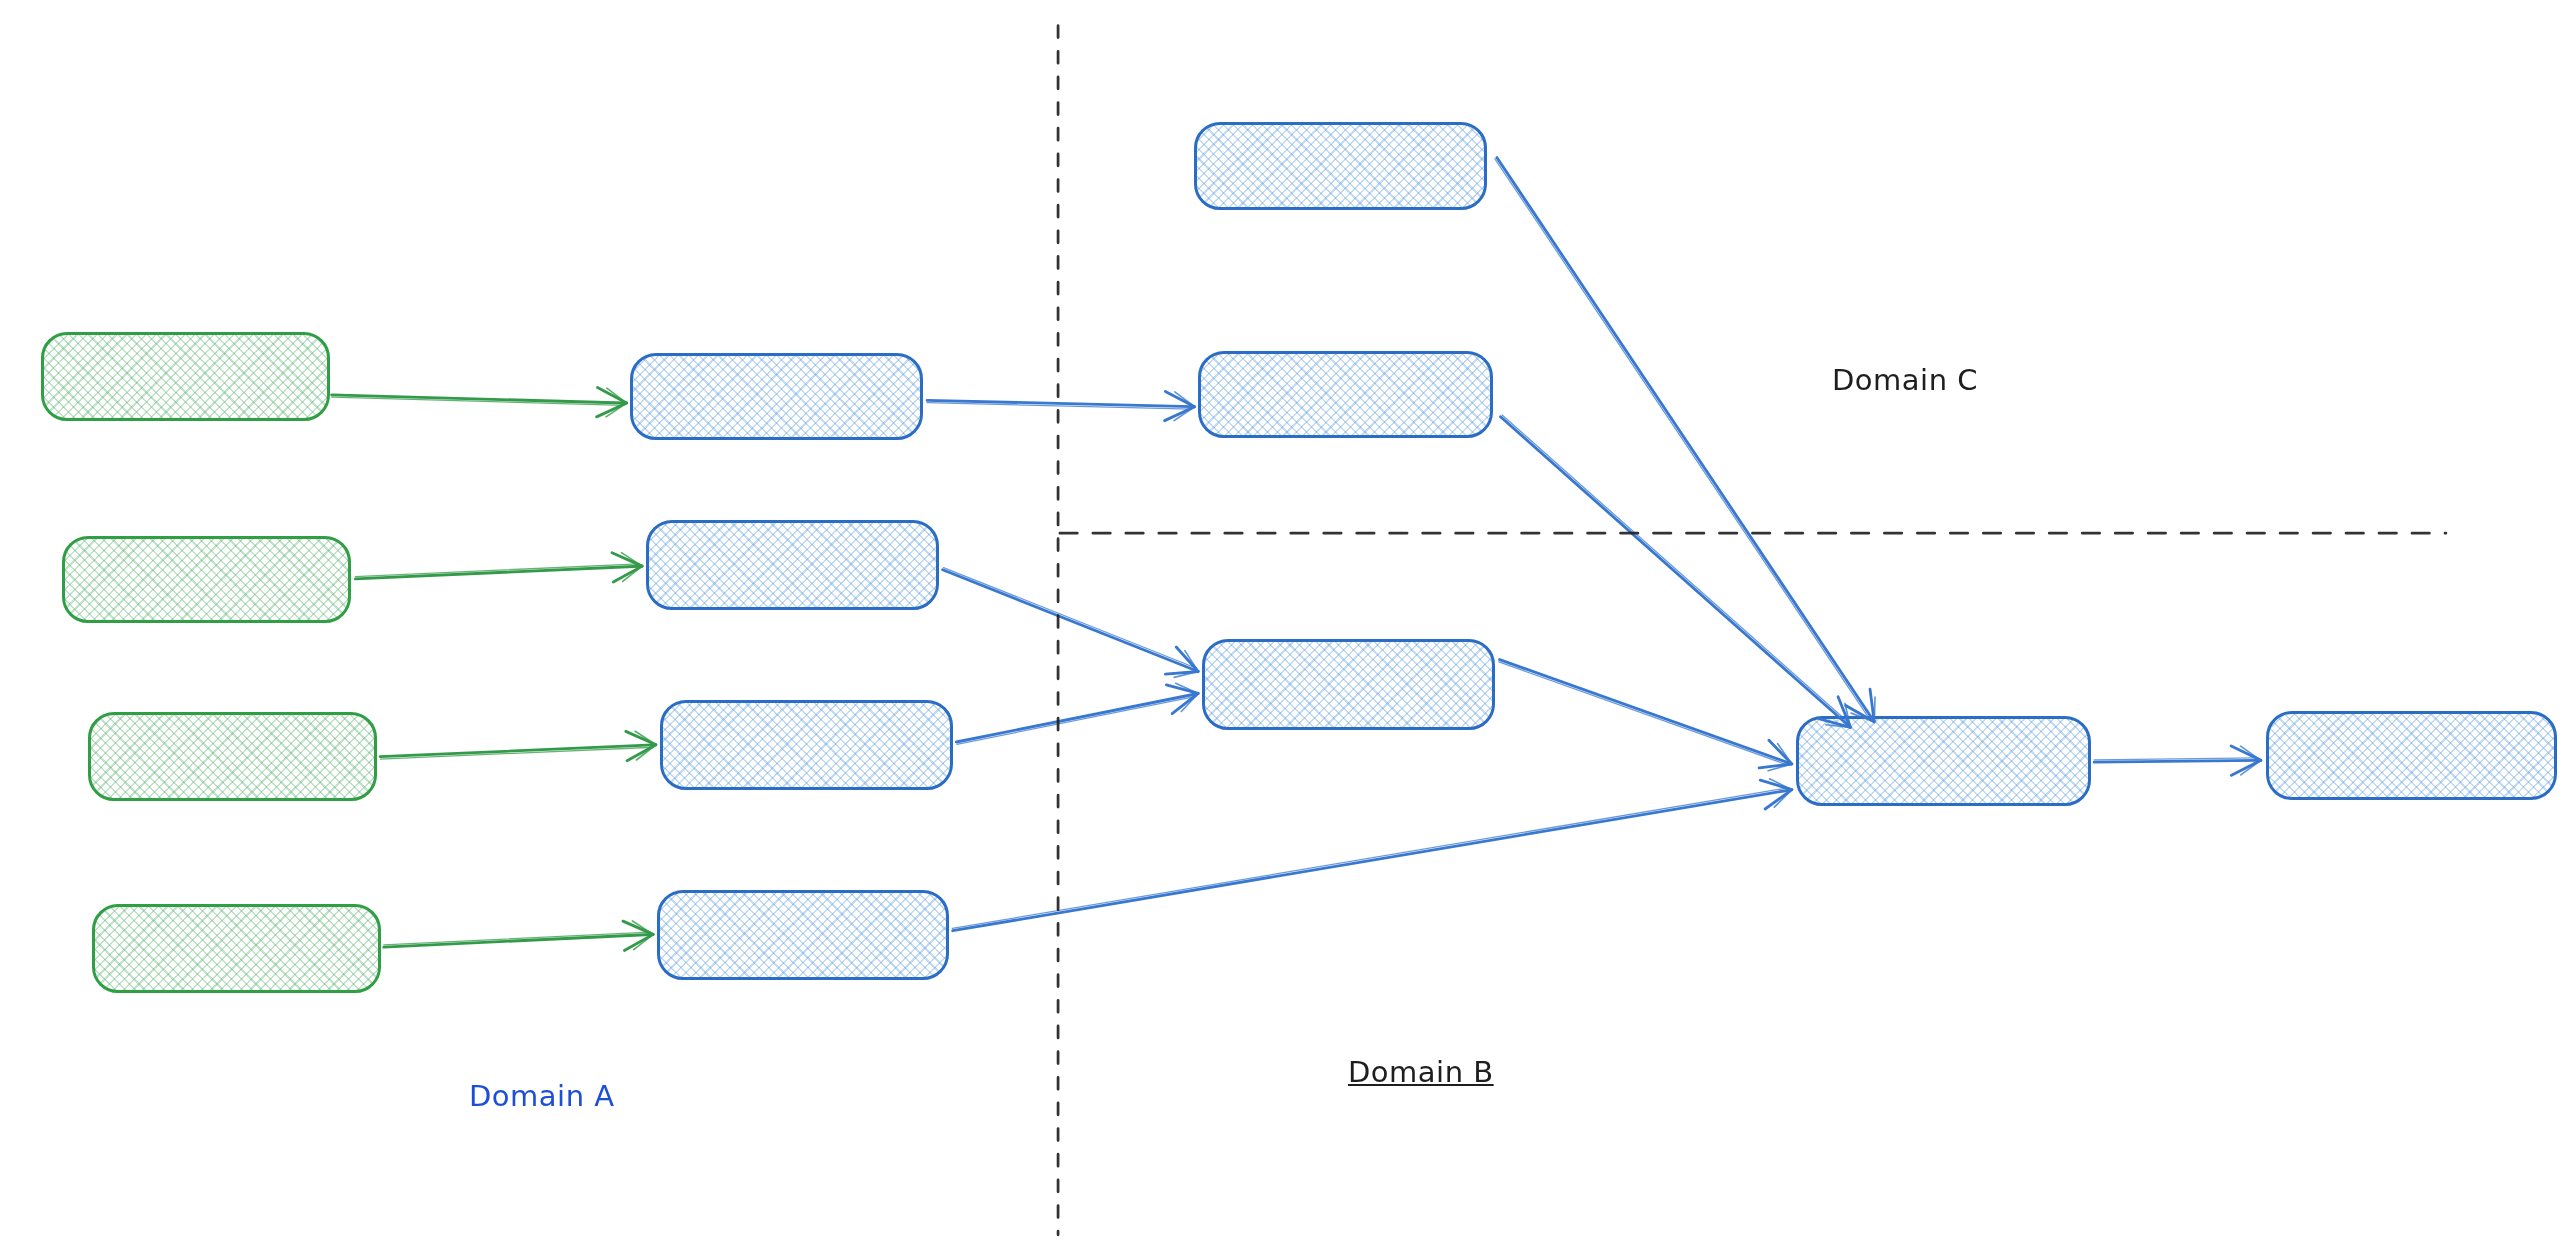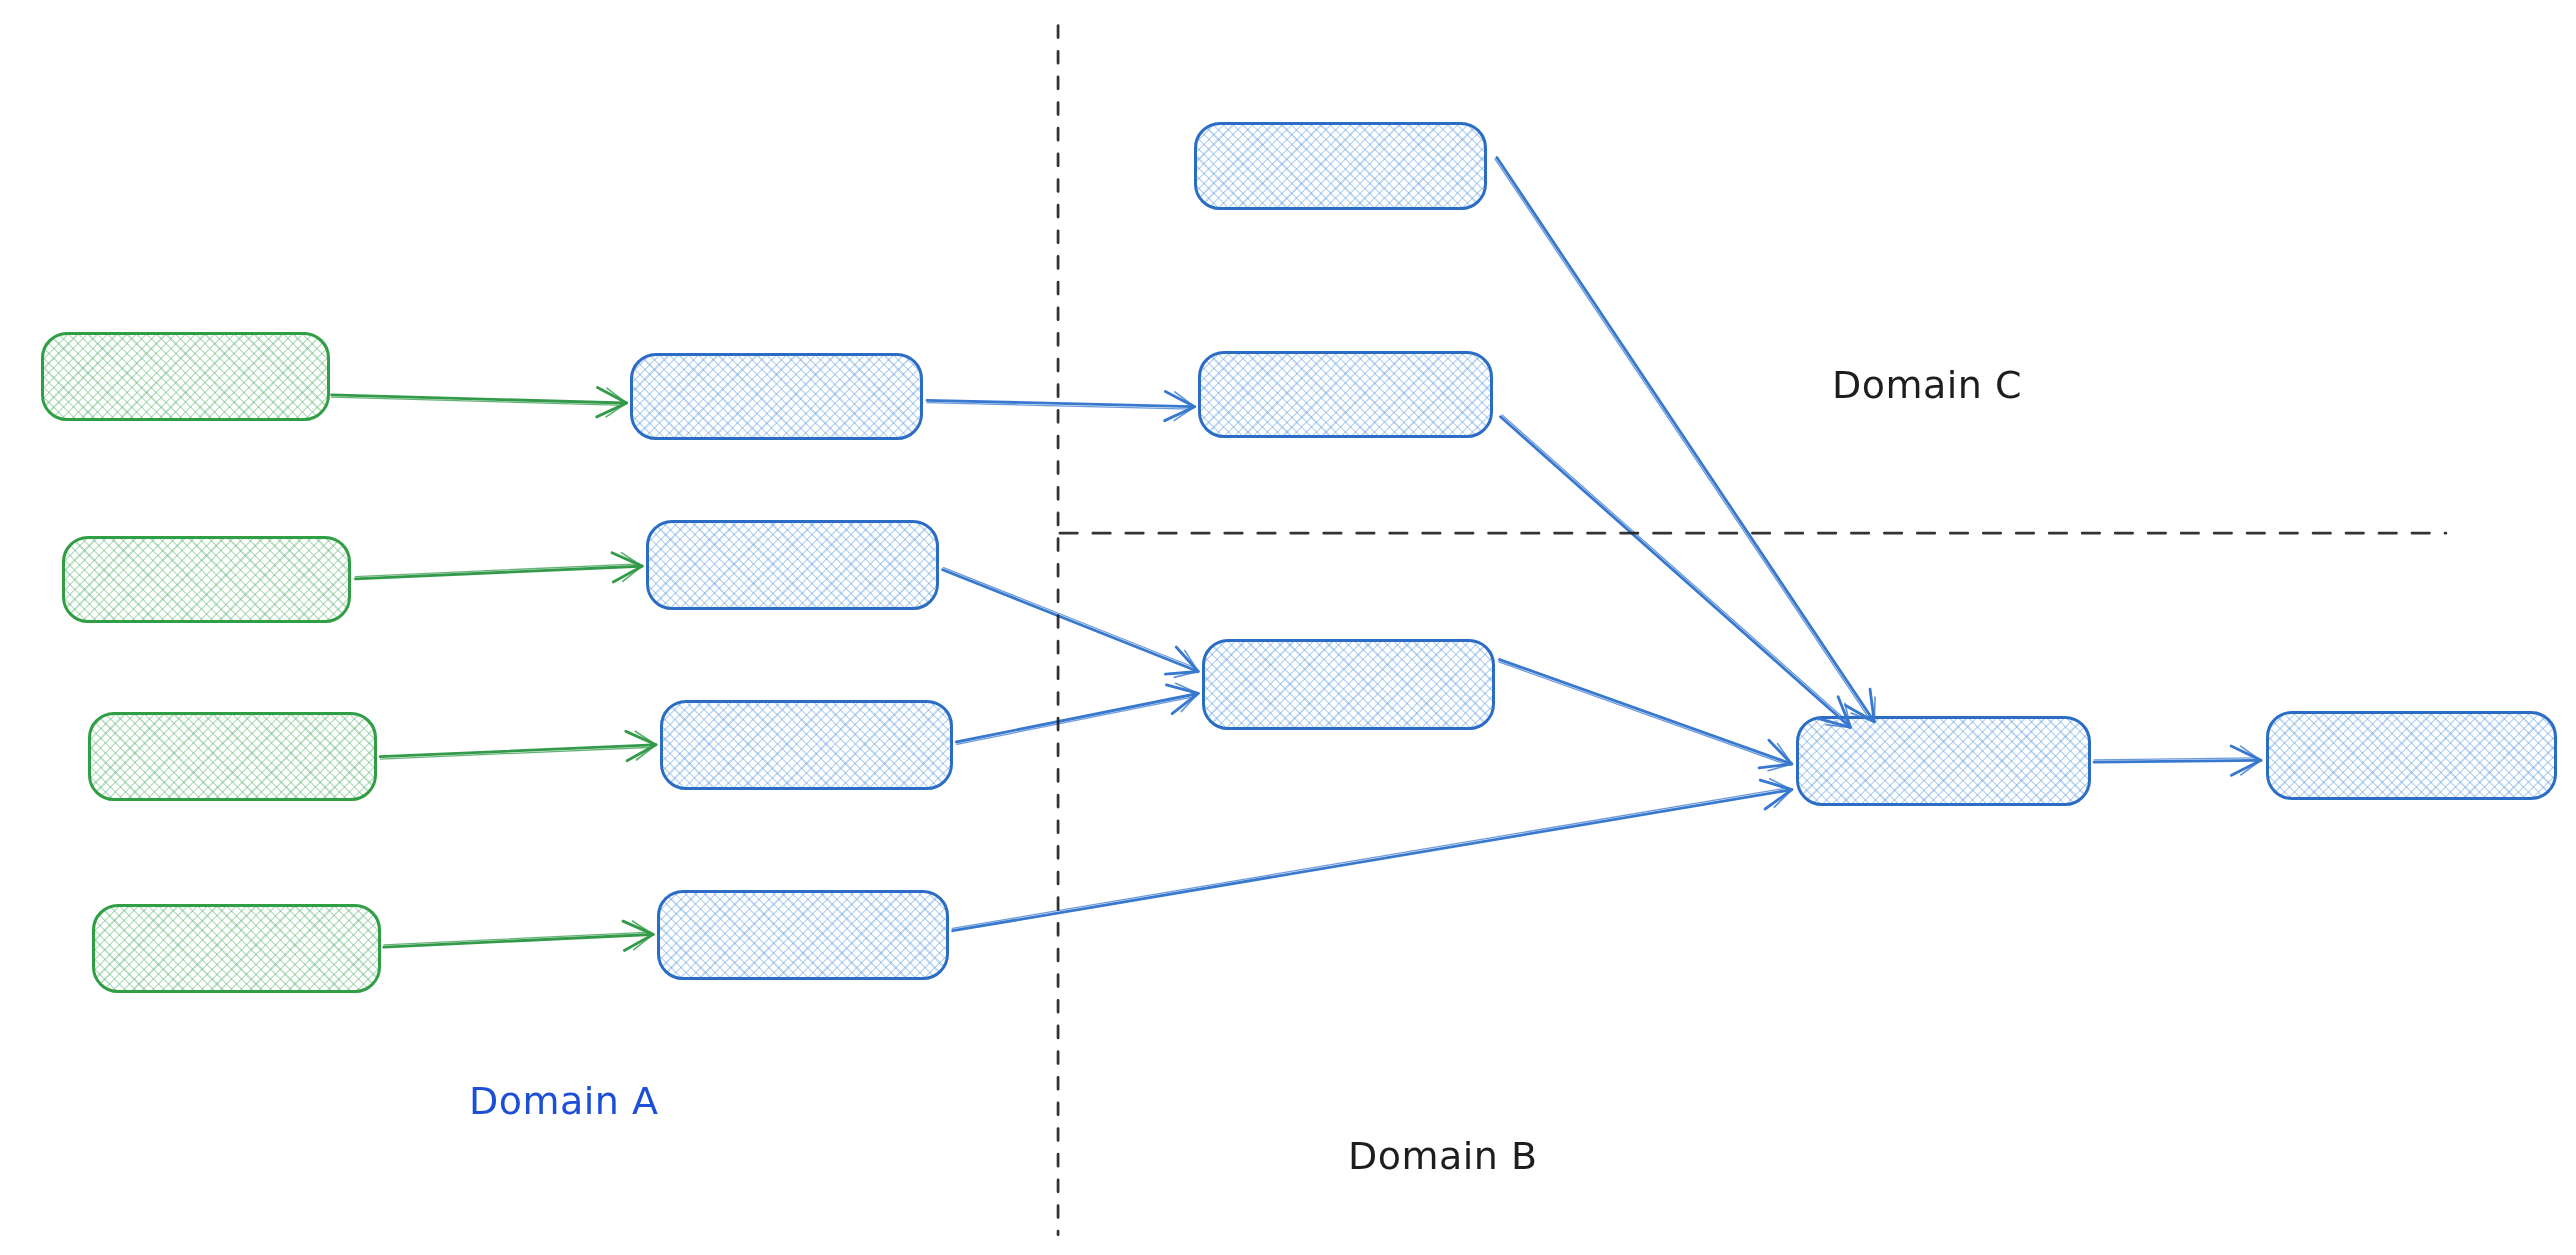--- a/index.html
+++ b/index.html
@@ -26,21 +26,21 @@
     position: absolute;
     box-sizing: border-box;
     border-radius: 26px;
     border-style: solid;
     border-width: 3.2px;
     background-color: #ffffff;
   }
   .label {
     position: absolute;
     color: #1e1e1e;
-    font-size: 38px;
+    font-size: 29px;
     letter-spacing: 0.5px;
     white-space: nowrap;
     font-family: "DejaVu Sans", "Liberation Sans", sans-serif;
   }
 </style>
 </head>
 <body>
 
 <div class="canvas" style="width: 2576px; height: 1255px; background: rgb(255, 255, 255);">
   <div id="node-layer">
@@ -157,17 +157,17 @@
       </g>
       <g>
         <line x1="1155" y1="28" x2="1155" y2="1348" stroke="#222222" stroke-width="3" stroke-linecap="round" stroke-opacity="0.92" stroke-dasharray="13 15"></line>
       </g>
       <g>
         <line x1="1157" y1="582" x2="2670" y2="582" stroke="#222222" stroke-width="3" stroke-linecap="round" stroke-opacity="0.92" stroke-dasharray="19 17"></line>
       </g>
     </svg>
   <div id="label-layer">
       <div class="label" style="left: 469px; top: 1079px; color: #1d4ed8;">Domain A</div>
-      <div class="label" style="left: 1348px; top: 1134px; color: rgb(30, 30, 30);">Domain B</div>
+      <div class="label" style="left: 1348px; top: 1055px; color: rgb(30, 30, 30); text-decoration: underline;">Domain B</div>
       <div class="label" style="left: 1832px; top: 363px; color: rgb(30, 30, 30);">Domain C</div>
     </div>
 </div>
 
 
 </body></html>

